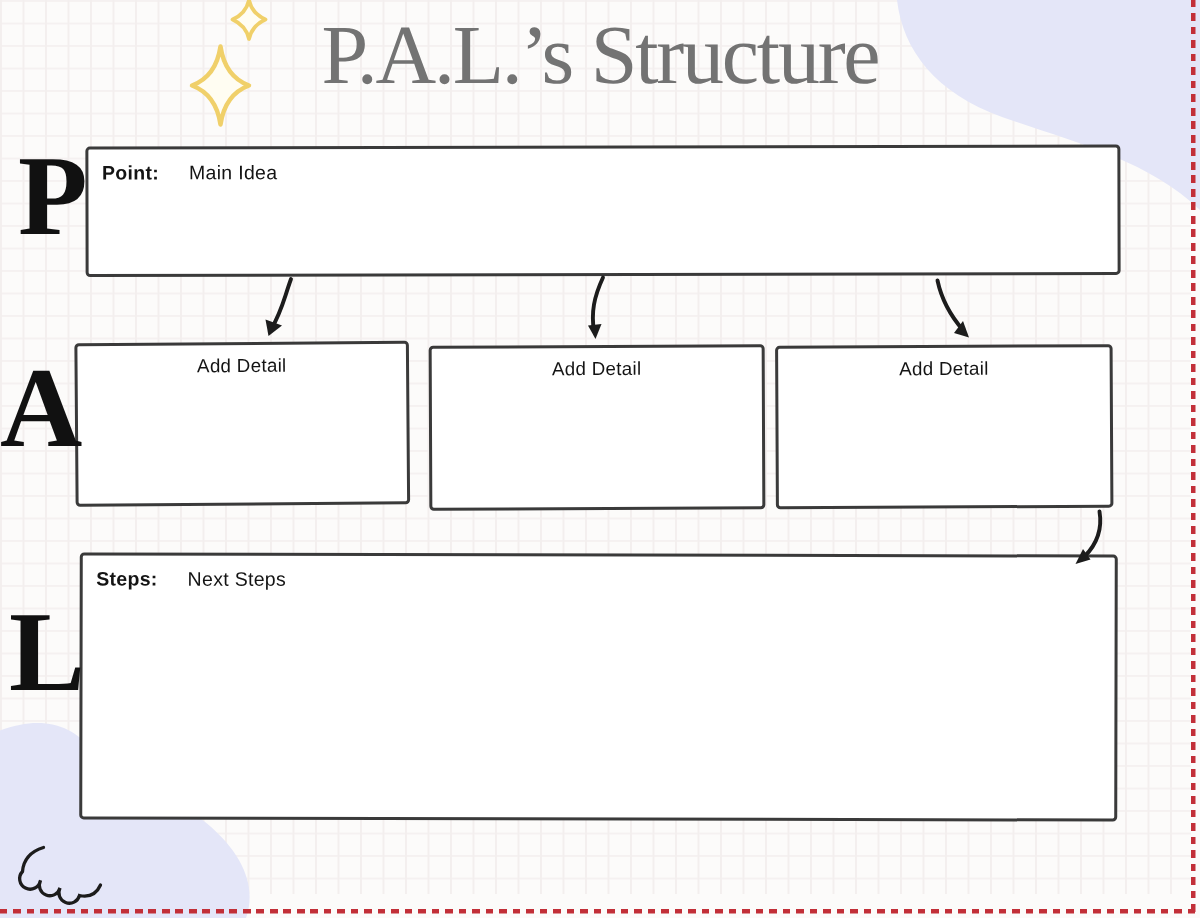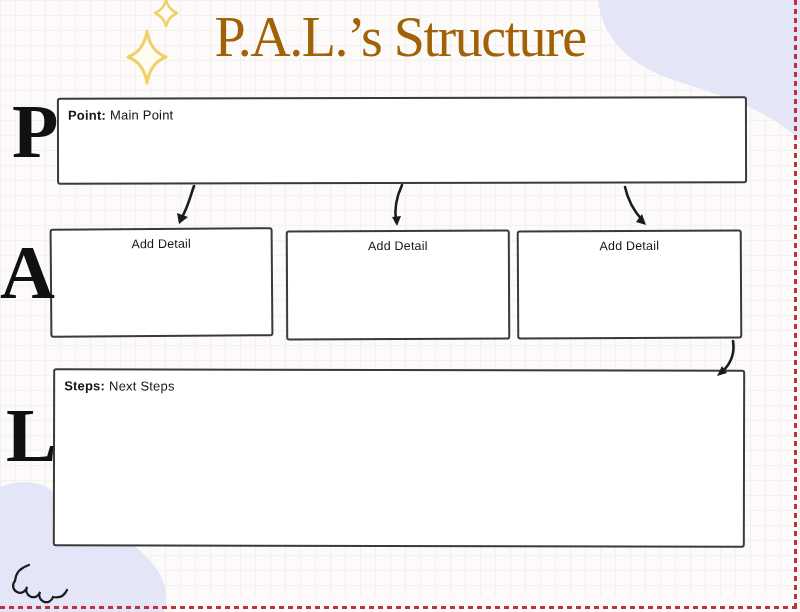--- a/index.html
+++ b/index.html
@@ -45,21 +45,21 @@
   .detail-box-3 { left: 517px; top: 230px; width: 225px; height: 109px; transform: rotate(-0.3deg); }
   .link-box   { left: 53px;  top: 369px; width: 692px; height: 178px; transform: rotate(0.12deg); }
 
   .box-label {
     font-size: 13px;
     color: #141414;
     letter-spacing: 0.2px;
   }
   .corner-label { padding: 8px 0 0 9px; text-align: left; }
   .center-label { padding-top: 7px; text-align: center; font-size: 12.5px; }
-  .box-label b { font-weight: bold; margin-right: 4px; }
+  .box-label b { font-weight: bold; margin-right: 20px; }
 
   
   .big-letter {
     position: absolute;
     font-family: "Liberation Serif", serif;
     font-weight: bold;
     font-size: 76px;
     line-height: 1;
     color: #111111;
     z-index: 3;
@@ -70,21 +70,21 @@
 
   
   .page-title {
     position: absolute;
     left: 100px; top: 8px; width: 600px;
     text-align: center;
     font-family: "Liberation Serif", serif;
     font-size: 56px;
     font-weight: normal;
     letter-spacing: -1.5px;
-    color: #a16207;
+    color: #737373;
     line-height: 1.05;
     z-index: 3;
   }
 
   
   .dash-right {
     position: absolute; left: 794px; top: 0; width: 3px; height: 612px;
     background: repeating-linear-gradient(to bottom, #c22f38 0 5px, transparent 5px 9px);
     z-index: 5;
   }
@@ -107,21 +107,21 @@
   </svg>
 
   <div class="page-title">P.A.L.’s Structure</div>
 
   <div class="big-letter letter-p">P</div>
   <div class="big-letter letter-a">A</div>
   <div class="big-letter letter-l">L</div>
 
   <div class="box point-box">
     <div class="box-label corner-label">
-      <b>Point:</b><span>Main Point</span>
+      <b>Point:</b><span>Main Idea</span>
     </div>
   </div>
 
   <div class="box detail-box-1">
     <div class="box-label center-label">Add Detail</div>
   </div>
   <div class="box detail-box-2">
     <div class="box-label center-label">Add Detail</div>
   </div>
   <div class="box detail-box-3">

